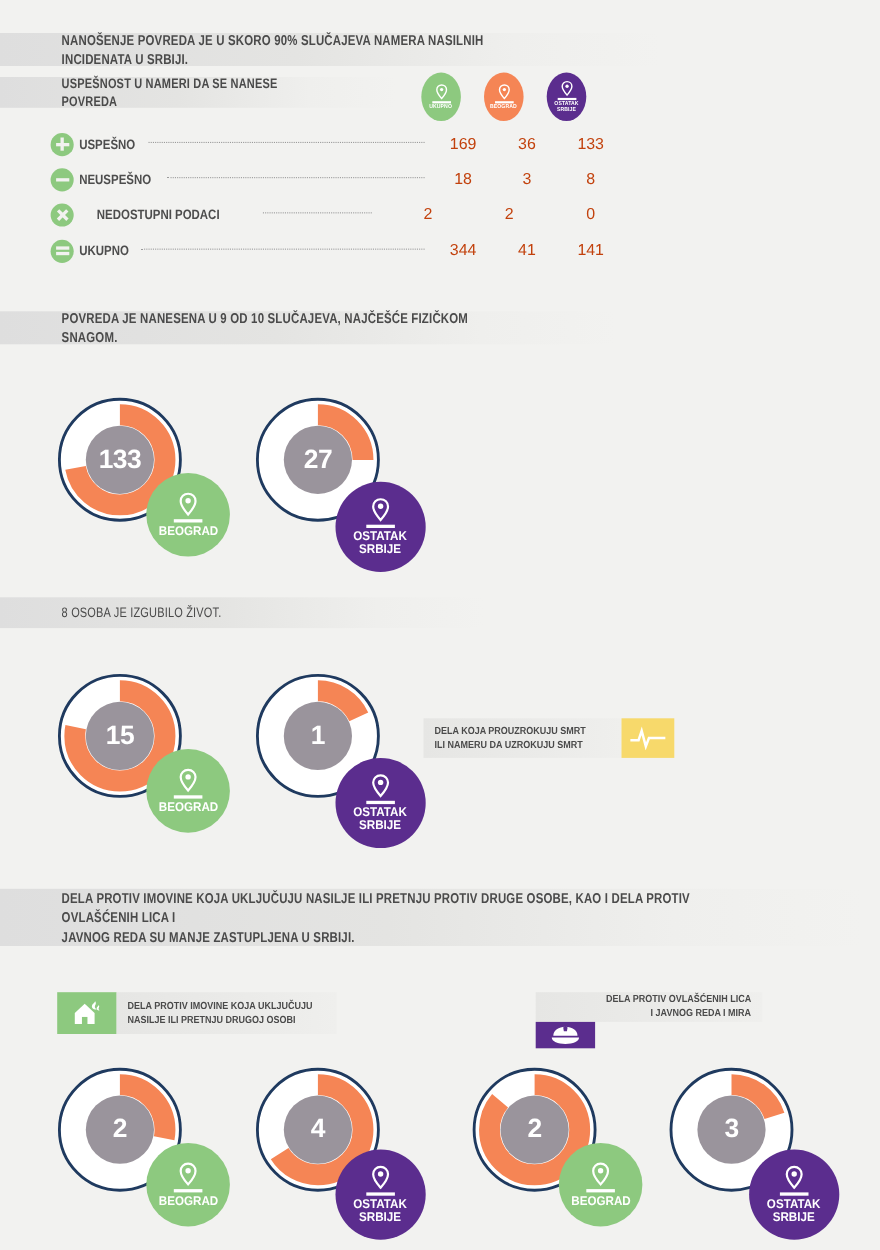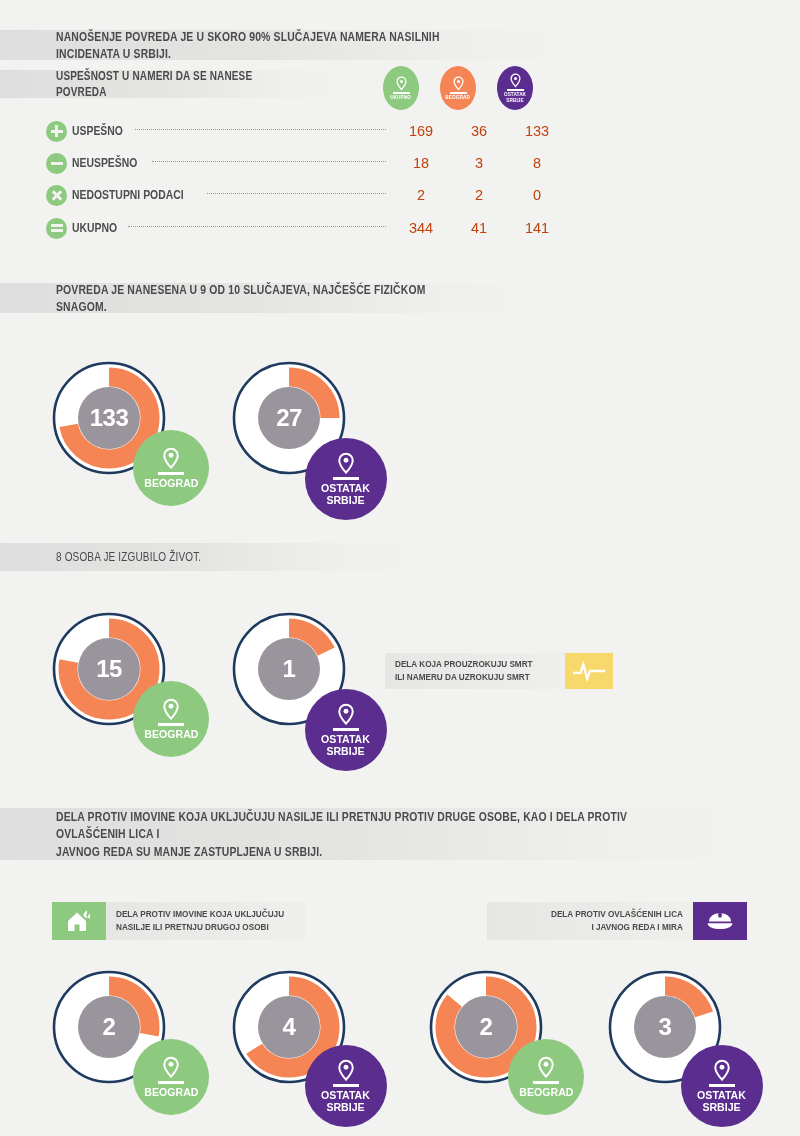--- a/index.html
+++ b/index.html
@@ -154,21 +154,21 @@
     <div class="ticon" style="background:#8dc97f;">
       <i style="left:4.5px; top:9px; width:12px; height:3.2px;"></i>
     </div>
     <div class="tlabel">NEUSPEŠNO</div>
     <div class="tdots"></div>
     <div class="tnum">18</div>
     <div class="tnum">3</div>
     <div class="tnum">8</div>
   </div>
 
-  <div class="trow" style="top:182px;">
+  <div class="trow" style="top:182px;gap:16px;">
     <div class="ticon" style="background:#8dc97f;">
       <i style="left:4.5px; top:9px; width:12px; height:3.2px; transform:rotate(45deg);"></i>
       <i style="left:4.5px; top:9px; width:12px; height:3.2px; transform:rotate(-45deg);"></i>
     </div>
     <div class="tlabel">NEDOSTUPNI PODACI</div>
     <div class="tdots"></div>
     <div class="tnum">2</div>
     <div class="tnum">2</div>
     <div class="tnum">0</div>
   </div>
@@ -285,21 +285,21 @@
         <path d="M22.5 3.2c1.4 2.1 0.2 3.1-0.2 4.4-0.4 1.3 0.5 2.6 1.7 2.9-2.6 0.7-4.6-0.8-4.5-2.8 0.1-1.9 2.1-2.4 3-4.5z" fill="#fff"></path>
         <path d="M25.8 6.6c0.9 1.4 0.1 2-0.1 2.9-0.3 0.9 0.3 1.7 1.1 1.9-1.7 0.5-3-0.5-3-1.8 0.1-1.3 1.4-1.6 2-3z" fill="#fff"></path>
       </svg>
     </div>
     <div class="ctext" style="width:200px;">
       <span>DELA PROTIV IMOVINE KOJA UKLJUČUJU</span>
       <span>NASILJE ILI PRETNJU DRUGOJ OSOBI</span>
     </div>
   </div>
 
-  <div class="caption rt" style="left:487px; top:902px; height:38px;">
+  <div class="caption rt" style="left:487px; top:902px; height:38px;flex-direction:column;">
     <div class="ctext" style="width:206px; align-items:flex-end;">
       <span>DELA PROTIV OVLAŠĆENIH LICA</span>
       <span>I JAVNOG REDA I MIRA</span>
     </div>
     <div class="cicon" style="width:54px; background:#5b2d8e;">
       <svg width="30" height="24" viewBox="0 0 30 24">
         <path d="M4 12.5c0-5 4.9-8.2 11-8.2s11 3.2 11 8.2z" fill="#fff"></path>
         <path d="M13 5.2 L15 3.4 L17 5.2 L16.4 8.6 H13.6 Z" fill="#5b2d8e"></path>
         <path d="M2.6 14.2h24.8c0 3.6-5.6 5.9-12.4 5.9S2.6 17.8 2.6 14.2z" fill="#fff"></path>
       </svg>

